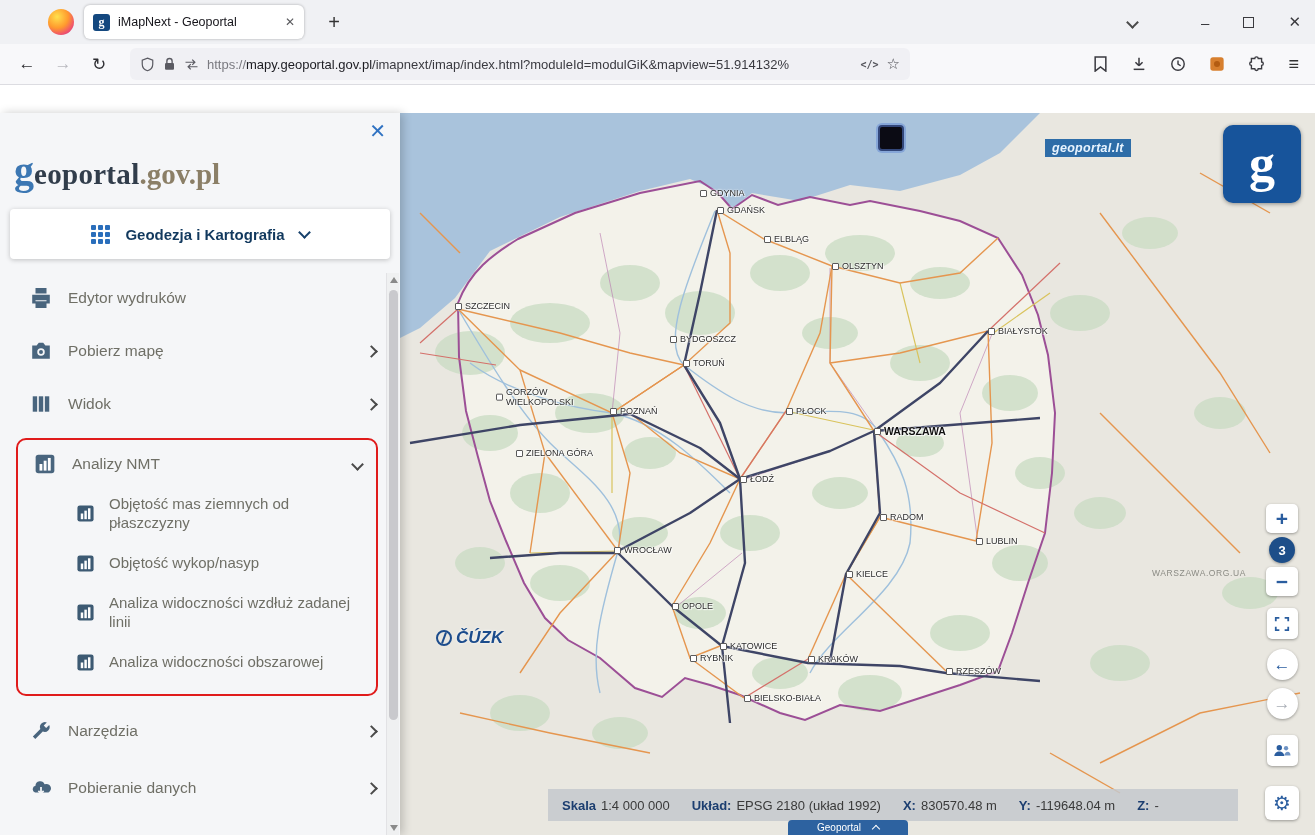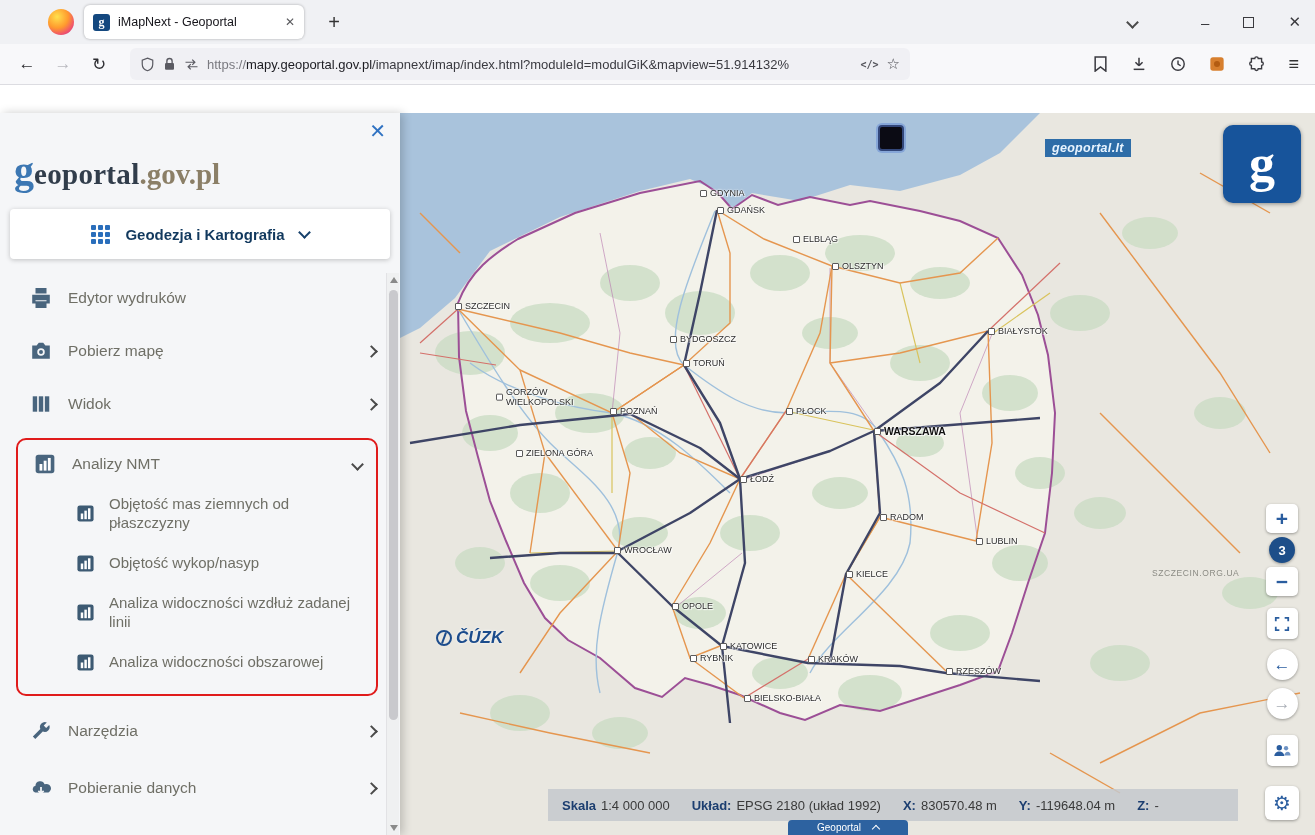--- a/index.html
+++ b/index.html
@@ -298,21 +298,21 @@
         <path d="M90,445 L160,440 L218,440 L272,493 L322,533 L408,550 L500,553 L546,560 L640,568"></path>
         <path d="M218,438 L290,400 L340,366"></path>
         <path d="M474,318 L540,270 L588,218"></path>
         <path d="M474,318 L480,400 L446,461 L430,548"></path>
       </g>
     </svg>
 
     <div id="city-layer">
         <span class="city" style="left: 300px; top: 80px;"><i class="cm"></i>GDYNIA</span>
         <span class="city" style="left: 317px; top: 97px;"><i class="cm"></i>GDAŃSK</span>
-        <span class="city" style="left: 364px; top: 126px; margin-left: 29px;"><i class="cm"></i>ELBLĄG</span>
+        <span class="city" style="left: 364px; top: 126px;"><i class="cm"></i>ELBLĄG</span>
         <span class="city" style="left: 432px; top: 153px;"><i class="cm"></i>OLSZTYN</span>
         <span class="city" style="left: 55px; top: 193px;"><i class="cm"></i>SZCZECIN</span>
         <span class="city" style="left: 270px; top: 226px; align-items: center;"><i class="cm"></i>BYDGOSZCZ</span>
         <span class="city" style="left: 283px; top: 250px;"><i class="cm"></i>TORUŃ</span>
         <span class="city" style="left: 588px; top: 218px;"><i class="cm"></i>BIAŁYSTOK</span>
         <span class="city wrap" style="left: 96px; top: 252px;"><i class="cm"></i>GORZÓW WIELKOPOLSKI</span>
         <span class="city" style="left: 210px; top: 298px;"><i class="cm"></i>POZNAŃ</span>
         <span class="city" style="left: 386px; top: 298px;"><i class="cm"></i>PŁOCK</span>
         <span class="city major" style="left: 474px; top: 318px;"><i class="cm"></i>WARSZAWA</span>
         <span class="city" style="left: 116px; top: 340px;"><i class="cm"></i>ZIELONA GÓRA</span>
@@ -324,21 +324,21 @@
         <span class="city" style="left: 272px; top: 493px;"><i class="cm"></i>OPOLE</span>
         <span class="city" style="left: 290px; top: 545px;"><i class="cm"></i>RYBNIK</span>
         <span class="city" style="left: 320px; top: 533px;"><i class="cm"></i>KATOWICE</span>
         <span class="city" style="left: 408px; top: 546px;"><i class="cm"></i>KRAKÓW</span>
         <span class="city" style="left: 546px; top: 558px;"><i class="cm"></i>RZESZÓW</span>
         <span class="city" style="left: 344px; top: 585px;"><i class="cm"></i>BIELSKO-BIAŁA</span>
       </div>
 
     <div class="map-marker"></div>
     <div class="ovl-lt">geoportal.lt</div>
-    <div class="ovl-ua">SZCZECIN.ORG.UA</div>
+    <div class="ovl-ua">WARSZAWA.ORG.UA</div>
     <div class="cuzk">
       <span class="globe"></span>
       <span>ČÚZK</span>
     </div>
 
     <div class="biglogo">
         <span>g</span>
       </div>
 
     <div class="mapctl">

